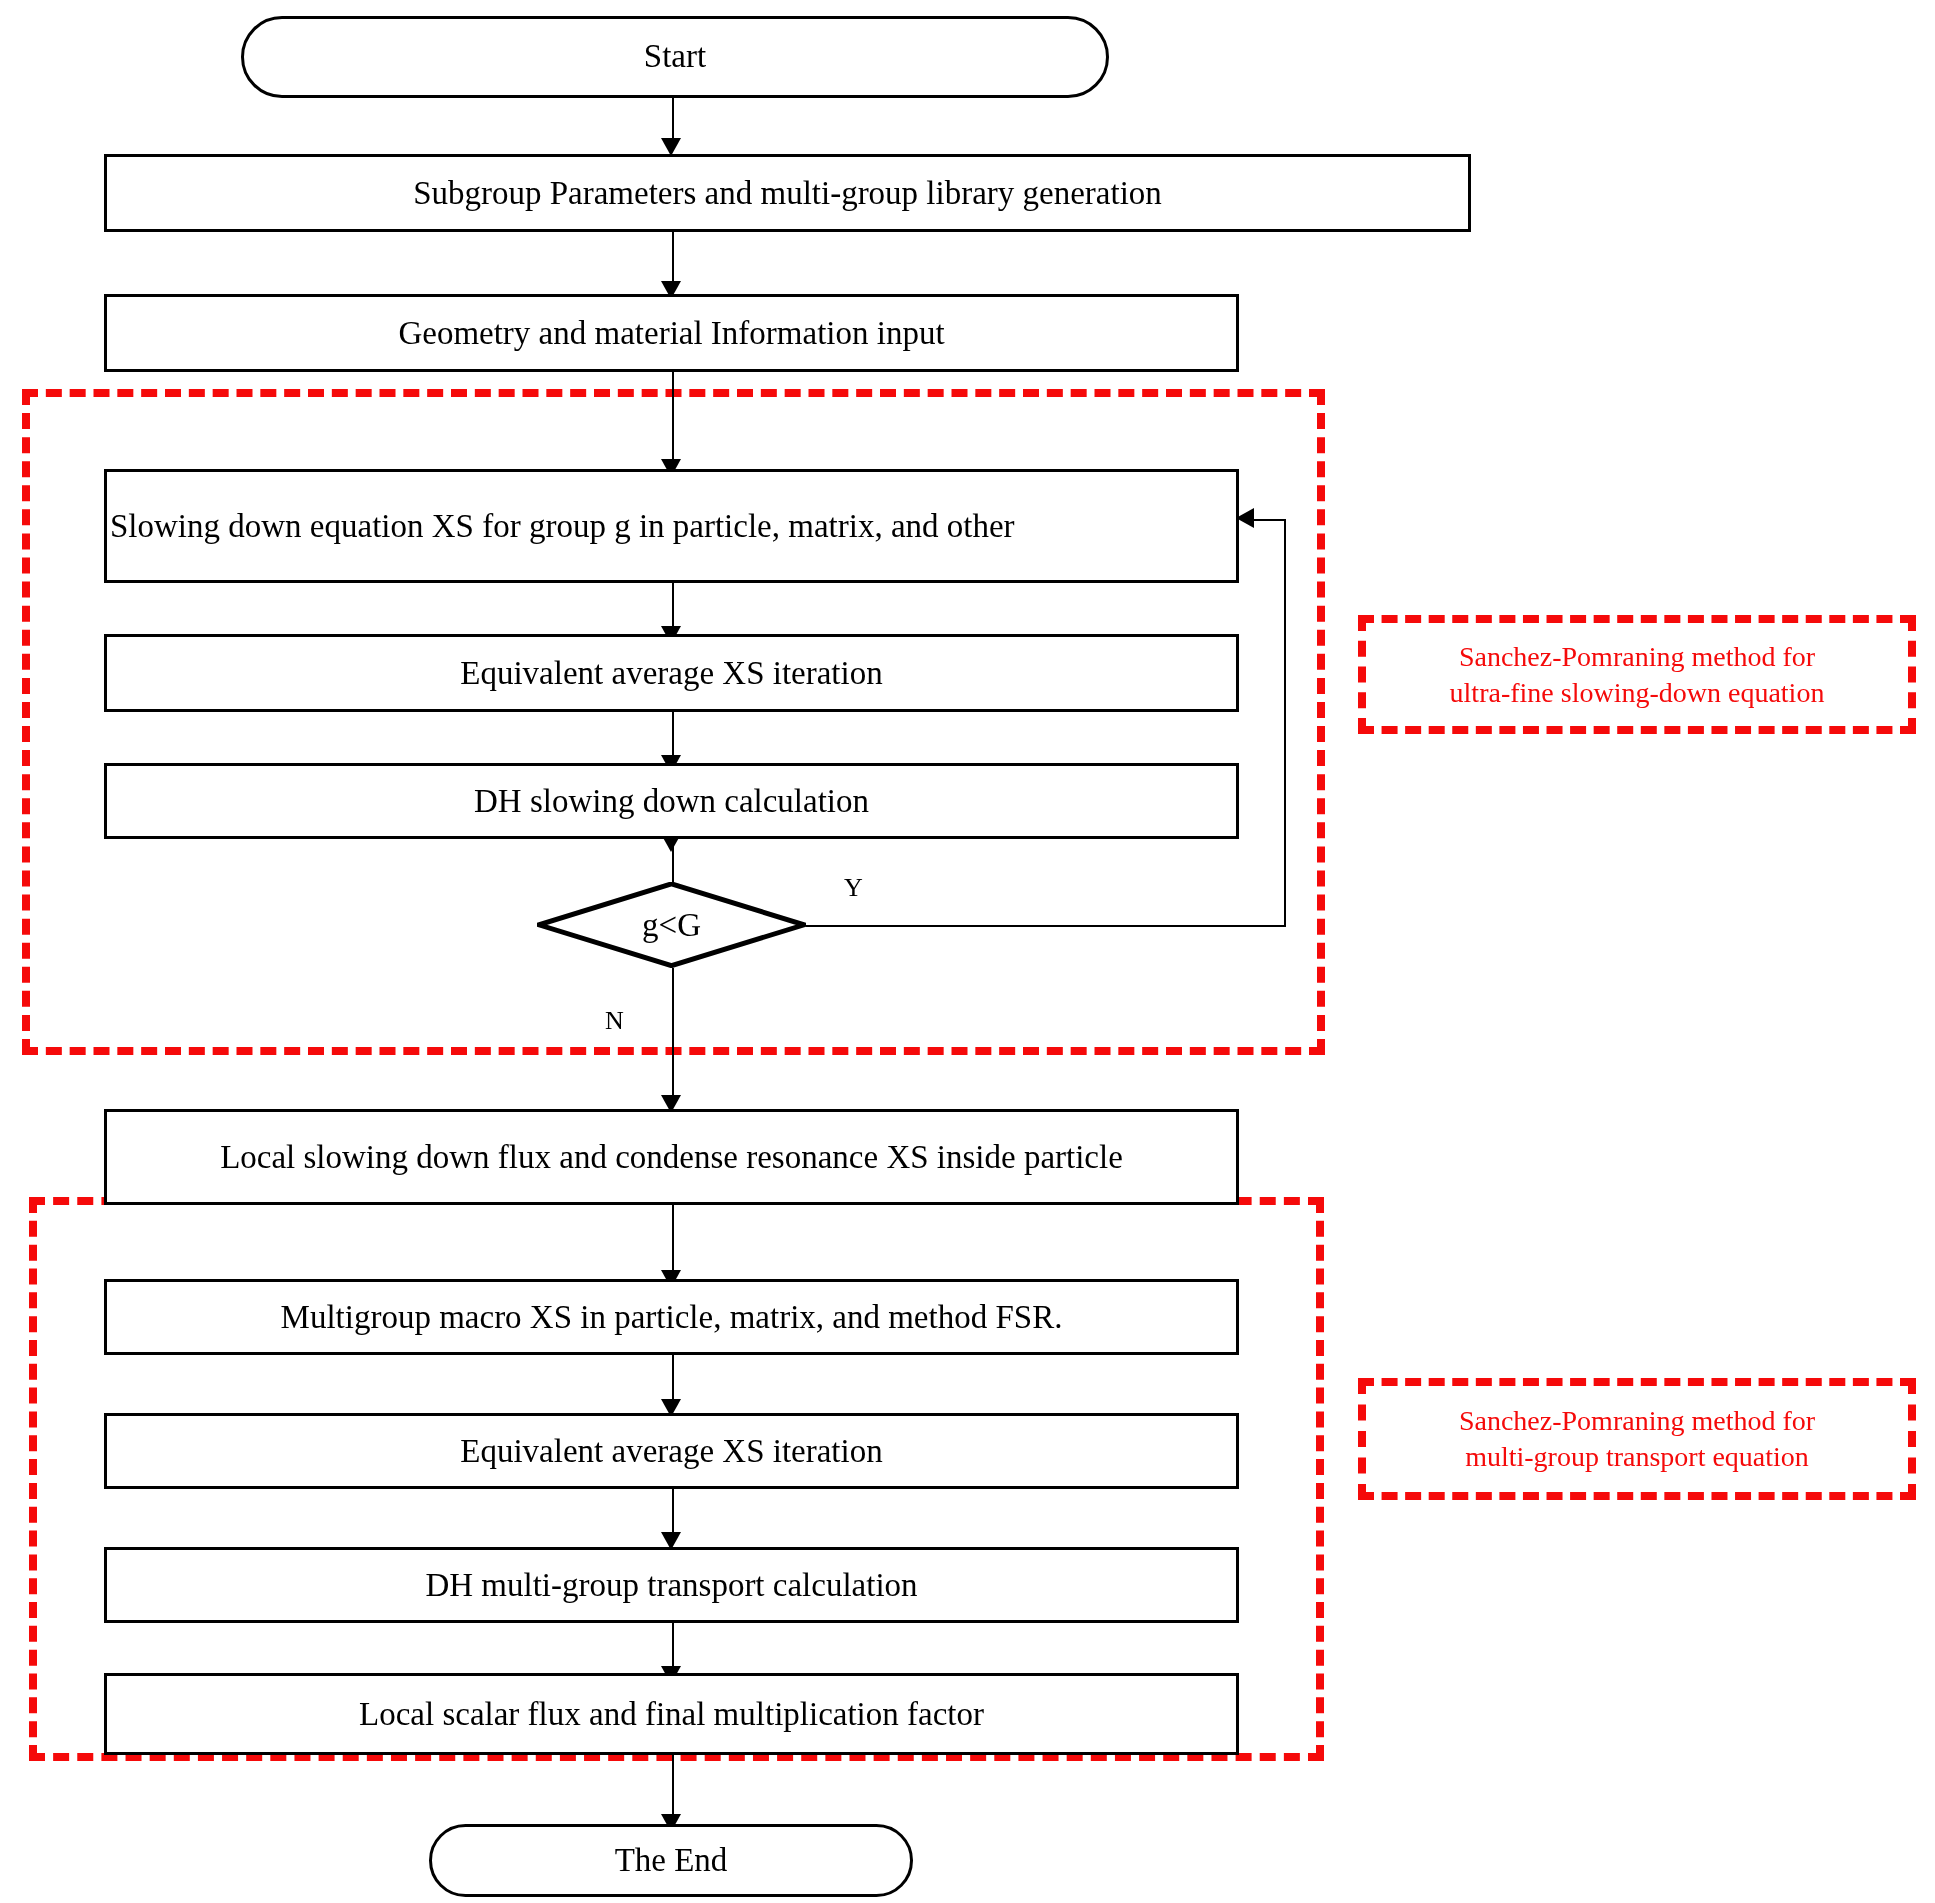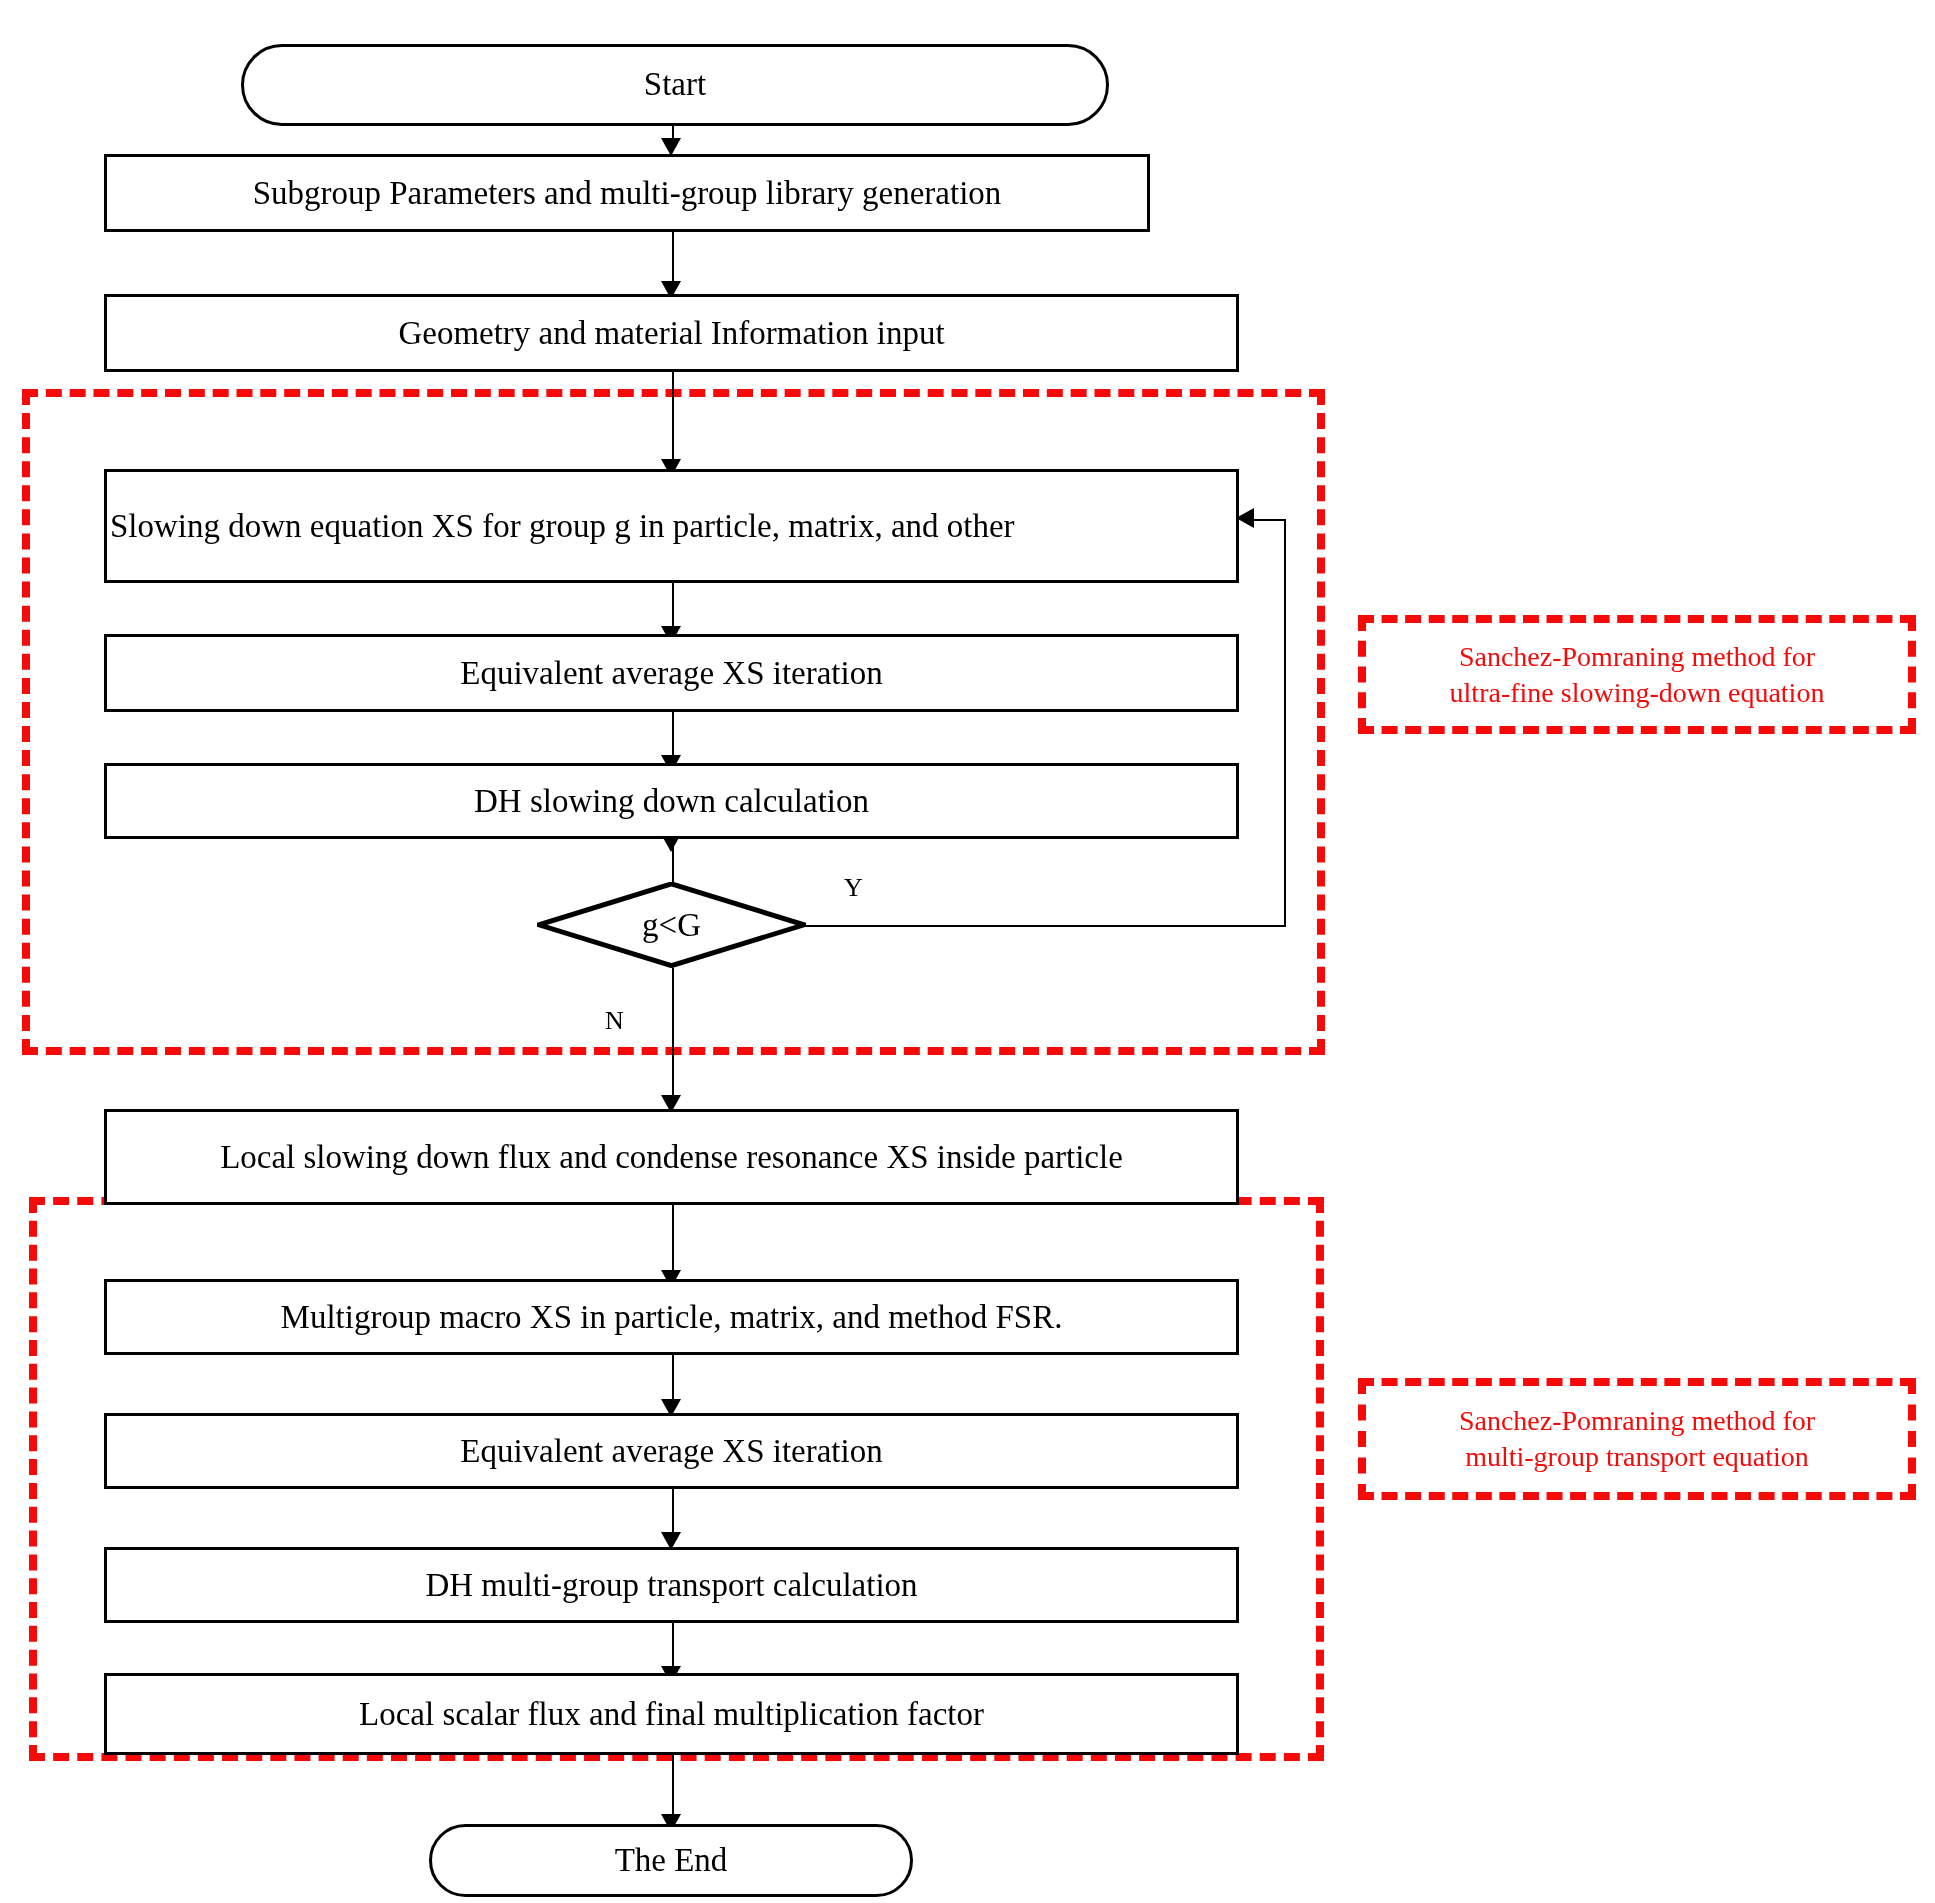--- a/index.html
+++ b/index.html
@@ -127,23 +127,23 @@
 
   <div class="vline" style="left:672px;top:1489px;height:51px;"></div>
   <div class="arrow-down" style="left:661px;top:1532px;"></div>
 
   <div class="vline" style="left:672px;top:1623px;height:51px;"></div>
   <div class="arrow-down" style="left:661px;top:1666px;"></div>
 
   <div class="vline" style="left:672px;top:1755px;height:68px;"></div>
   <div class="arrow-down" style="left:661px;top:1814px;"></div>
 
-  <div class="node capsule" style="left:241px;top:15.5px;width:868px;height:82px;margin-top:28px;">Start</div>
+  <div class="node capsule" style="left:241px;top:15.5px;width:868px;height:82px;">Start</div>
 
-  <div class="node proc" style="left:104px;top:154px;width:1046px;height:78px;">Subgroup Parameters and multi-group library generation</div>
+  <div class="node proc" style="left:104px;top:154px;width:1367px;height:78px;">Subgroup Parameters and multi-group library generation</div>
 
   <div class="node proc" style="left:104px;top:294px;width:1135px;height:78px;text-align:right;">Geometry and material Information input</div>
 
   <div class="node proc" style="left:104px;top:469px;width:1135px;height:114px;padding:0 3px;">
     <div style="width:100%;">
       <div style="text-align:left;">Slowing down equation XS for group g in particle, matrix, and other</div>
     </div>
   </div>
 
   <div class="node proc" style="left:104px;top:634px;width:1135px;height:78px;">Equivalent average XS iteration</div>

